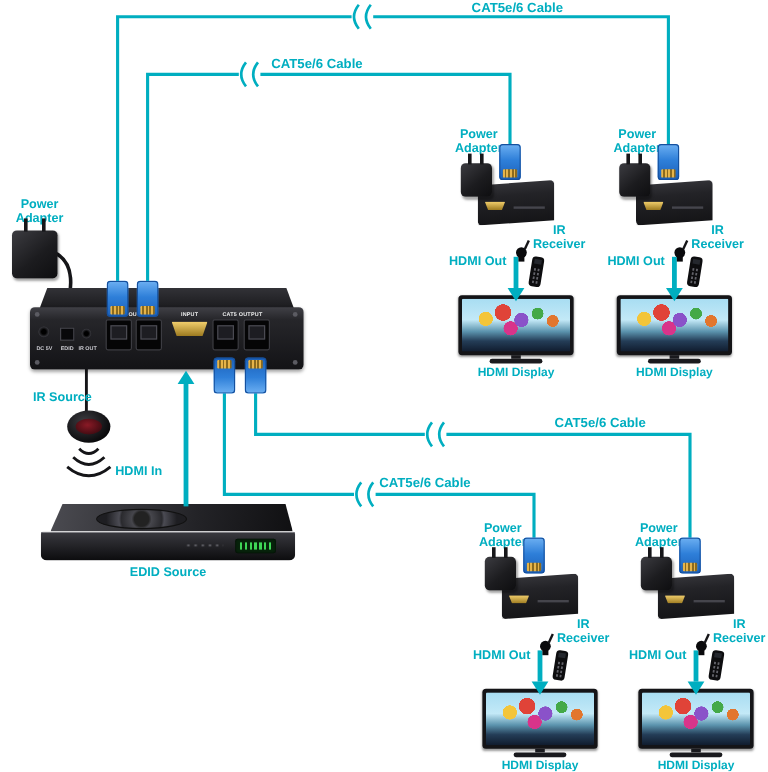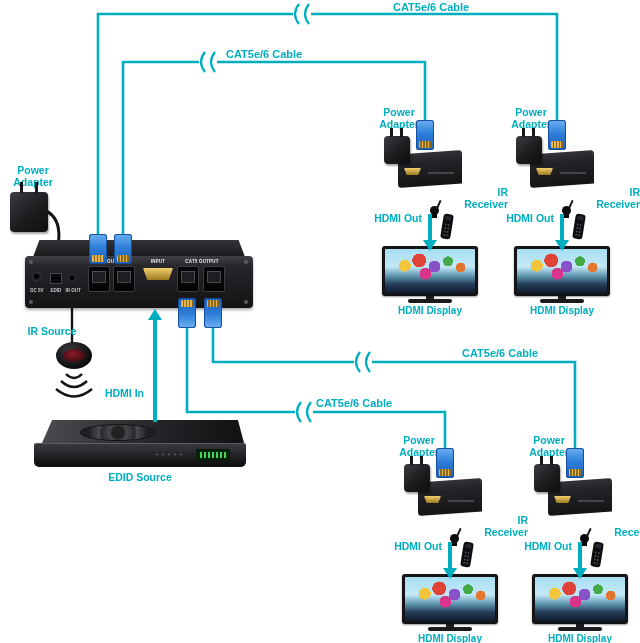--- a/index.html
+++ b/index.html
@@ -74,21 +74,21 @@
   .rx-group{position:absolute;width:130px;height:212px;z-index:2;}
   .g-pa-lbl{left:0;top:0;width:58px;text-align:center;}
   .g-pa{left:14px;top:30px;}
   .g-box{position:absolute;left:28px;top:44px;width:64px;height:38px;border-radius:4px;
       background:linear-gradient(175deg,#3a3a3f 0%,#232327 35%,#121214 100%);
       clip-path:polygon(0 12%,100% 0,100% 88%,0 100%);box-shadow:1px 2px 2px rgba(0,0,0,.3);}
   .rx-hdmi{position:absolute;left:6px;top:18px;width:17px;height:7px;border-radius:1px;
       background:linear-gradient(#f2cf6d,#9c7a20);clip-path:polygon(0 0,100% 0,84% 100%,16% 100%);}
   .rx-line{position:absolute;left:30px;top:22px;width:26px;height:2px;background:#45454c;}
   .g-rj45{left:46px;top:14px;}
-  .g-ir-lbl{left:88px;top:80px;width:50px;text-align:right;}
+  .g-ir-lbl{left:71px;top:80px;width:50px;text-align:center;}
   .ir-icon{position:absolute;width:9px;height:9px;border-radius:50%;background:#0a0a0c;z-index:4;}
   .ir-icon::after{content:"";position:absolute;left:2px;top:8px;width:5px;height:4px;background:#0a0a0c;}
   .ir-icon::before{content:"";position:absolute;left:8px;top:-6px;width:2px;height:8px;background:#151518;transform:rotate(25deg);}
   .g-ir-icon{left:60px;top:100px;}
   .g-out-lbl{left:0;top:106px;width:52px;text-align:right;white-space:nowrap;}
   .g-arr{left:58px;top:108px;width:4px;height:26px;}
   .g-tri{left:53px;top:134px;}
   .remote{position:absolute;width:10px;height:25px;background:#0d0d0f;border-radius:3px;transform:rotate(9deg);z-index:4;}
   .remote::before{content:"";position:absolute;left:2px;top:2px;right:2px;height:4px;background:#24272d;}
   .remote::after{content:"";position:absolute;left:2px;top:9px;right:2px;bottom:2px;
@@ -180,21 +180,21 @@
 
   <div class="rj45" style="left:89px;top:234px;"></div>
   <div class="rj45" style="left:114px;top:234px;"></div>
   <div class="rj45 flip" style="left:178px;top:298px;"></div>
   <div class="rj45 flip" style="left:204px;top:298px;"></div>
 
   <div class="lbl" style="left:22px;top:325px;width:60px;text-align:center;">IR Source</div>
   <div class="blaster"></div>
   <div class="blaster-eye"></div>
 
-  <div class="lbl" style="left:96px;top:387px;width:48px;text-align:right;">HDMI In</div>
+  <div class="lbl" style="left:96px;top:387px;width:48px;text-align:left;">HDMI In</div>
   <div class="tri-up" style="left:148px;top:309px;"></div>
   <div class="arr-bar" style="left:153px;top:319px;width:4px;height:103px;"></div>
 
   <div class="player-top"></div>
   <div class="pdisc"></div>
   <div class="player-front">
     <div class="pdisp"></div>
     <div class="pbtns"></div>
   </div>
   <div class="lbl" style="left:90px;top:471px;width:100px;text-align:center;">EDID Source</div>

